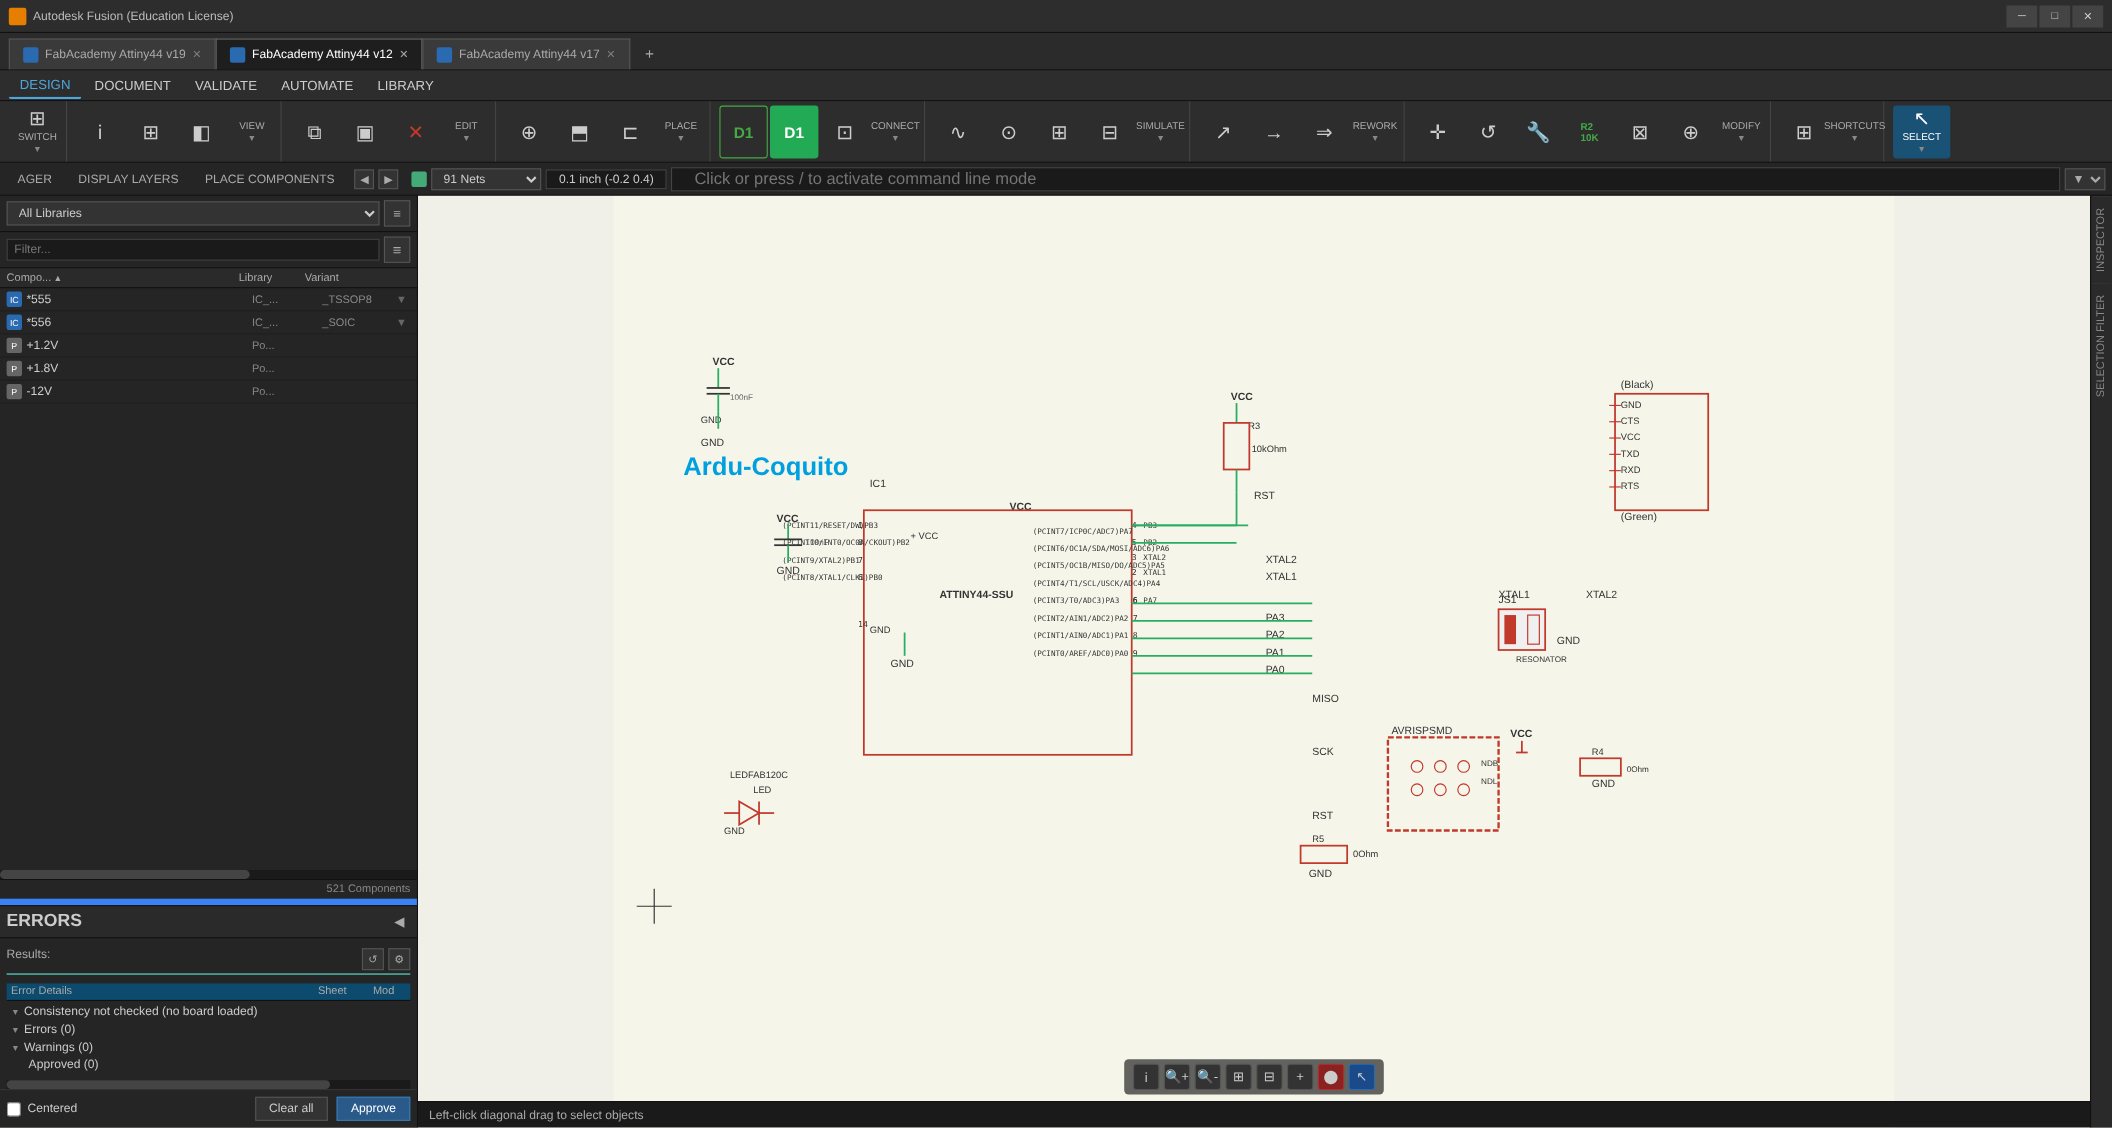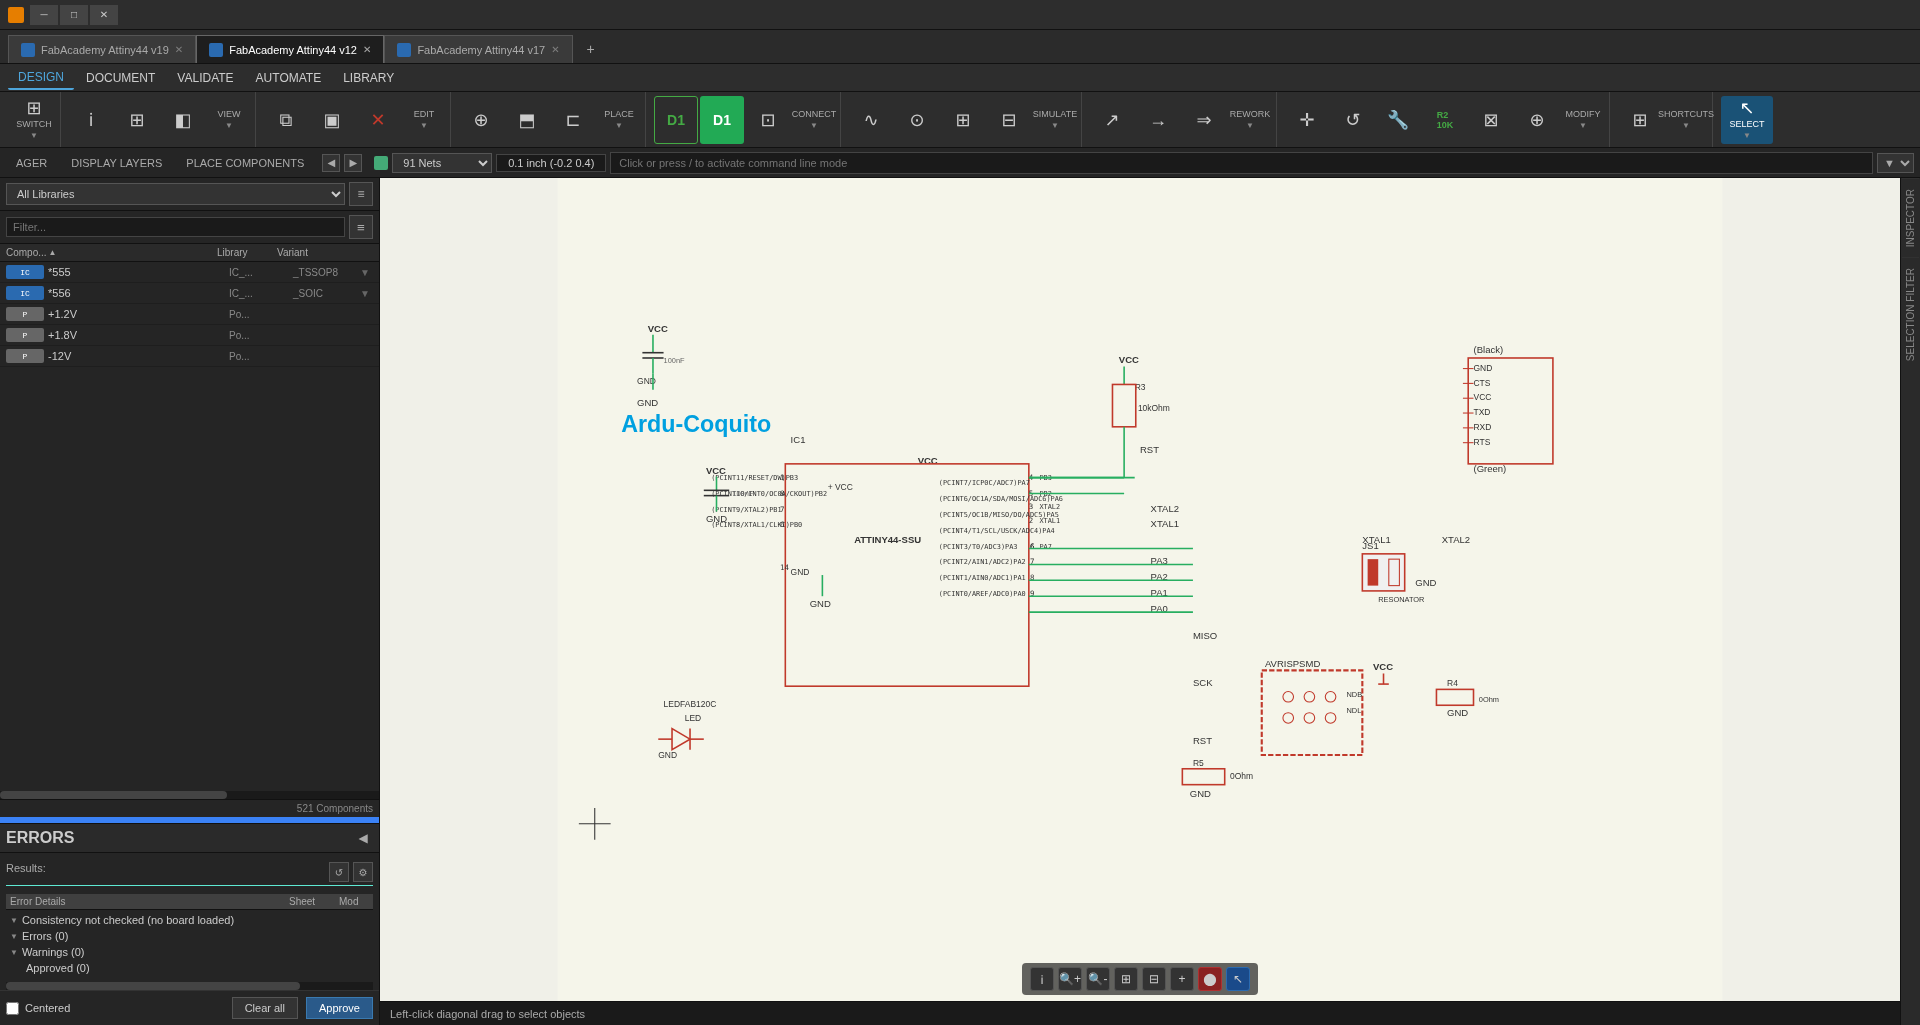--- a/index.html
+++ b/index.html
@@ -147,22 +147,22 @@
       padding: 2px 8px;
       font-size: 11px;
       color: #ccc;
       min-width: 110px;
       text-align: center;
     }
     .cmd-input {
       flex: 1;
       background: #1a1a1a;
       border: 1px solid #444;
-      padding: 2px 8px;
-      font-size: 11px;
+      padding: 2px 20px;
+      font-size: 15px;
       color: #ccc;
       height: 22px;
     }
 
     
     #main-layout {
       display: flex;
       height: calc(1025px - 30px - 34px - 28px - 56px - 30px);
     }
 
@@ -250,21 +250,21 @@
     }
     .comp-row {
       display: flex;
       align-items: center;
       padding: 3px 6px;
       border-bottom: 1px solid #1e1e1e;
       font-size: 11px;
       cursor: pointer;
       gap: 4px;
     }
-    .comp-type-icon { width: 38px; height: 14px; border-radius: 2px; flex-shrink: 0; display: flex; align-items: center; justify-content: center; font-size: 8px; font-family: Liberation Mono, monospace; }
+    .comp-type-icon { width: 14px; height: 14px; border-radius: 2px; flex-shrink: 0; display: flex; align-items: center; justify-content: center; font-size: 8px; }
     .comp-type-ic { background: #2a6ab0; color: #fff; }
     .comp-type-po { background: #666; color: #fff; }
     .comp-name { flex: 1; min-width: 0; overflow: hidden; text-overflow: ellipsis; white-space: nowrap; }
     .comp-lib { width: 60px; font-size: 10px; color: #888; overflow: hidden; text-overflow: ellipsis; white-space: nowrap; }
     .comp-variant { width: 60px; font-size: 10px; color: #888; }
     .comp-dropdown { width: 16px; text-align: center; color: #666; font-size: 10px; }
 
     #comp-count {
       padding: 3px 6px;
       font-size: 10px;
@@ -313,21 +313,21 @@
     .errors-action-btn {
       width: 20px; height: 20px;
       background: #333; border: 1px solid #555;
       color: #aaa; cursor: pointer;
       font-size: 10px; display: flex; align-items: center; justify-content: center;
     }
 
     #errors-table-header {
       display: flex;
       padding: 2px 4px;
-      background: #404040;
+      background: #0c4a6e;
       border-bottom: 1px solid #111;
       font-size: 10px;
       color: #aaa;
       margin-bottom: 2px;
     }
     .err-col-detail { flex: 1; }
     .err-col-sheet { width: 50px; }
     .err-col-mod { width: 30px; }
 
     .error-section {
@@ -463,20 +463,21 @@
     
     ::-webkit-scrollbar { width: 8px; height: 8px; }
     ::-webkit-scrollbar-track { background: #1a1a1a; }
     ::-webkit-scrollbar-thumb { background: #444; border-radius: 4px; }
   </style>
 </head>
 <body>
 
 <div id="titlebar">
   <div id="titlebar-icon"></div>
+  <span id="titlebar-title">Autodesk Fusion (Education License)</span>
   <div id="titlebar-controls">
     <button class="title-btn">─</button>
     <button class="title-btn">□</button>
     <button class="title-btn close">✕</button>
   </div>
 </div>
 
 <div id="tabbar">
   <div class="tab">
     <div class="tab-icon"></div>

